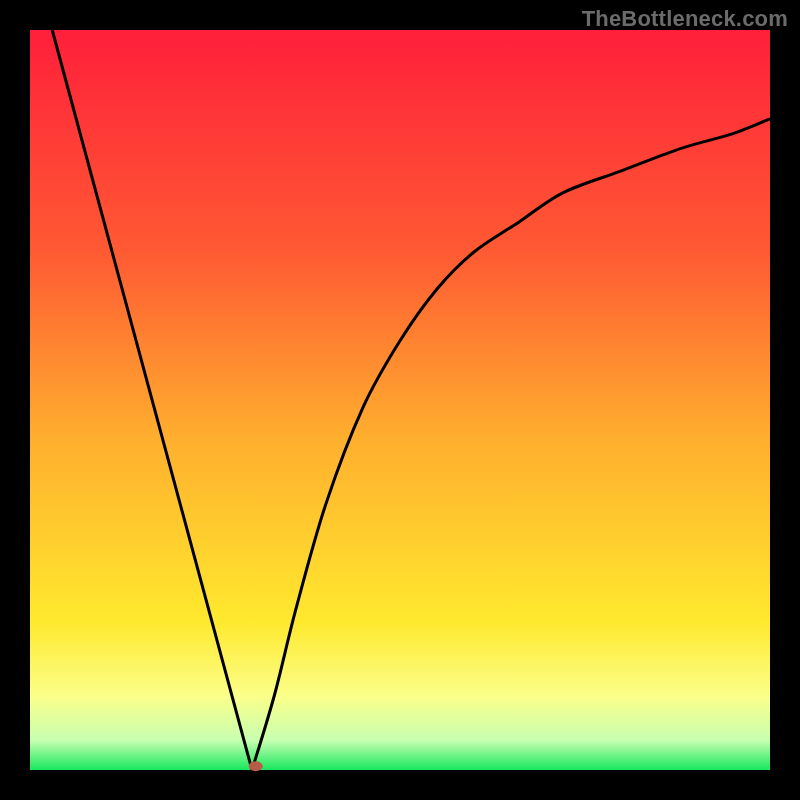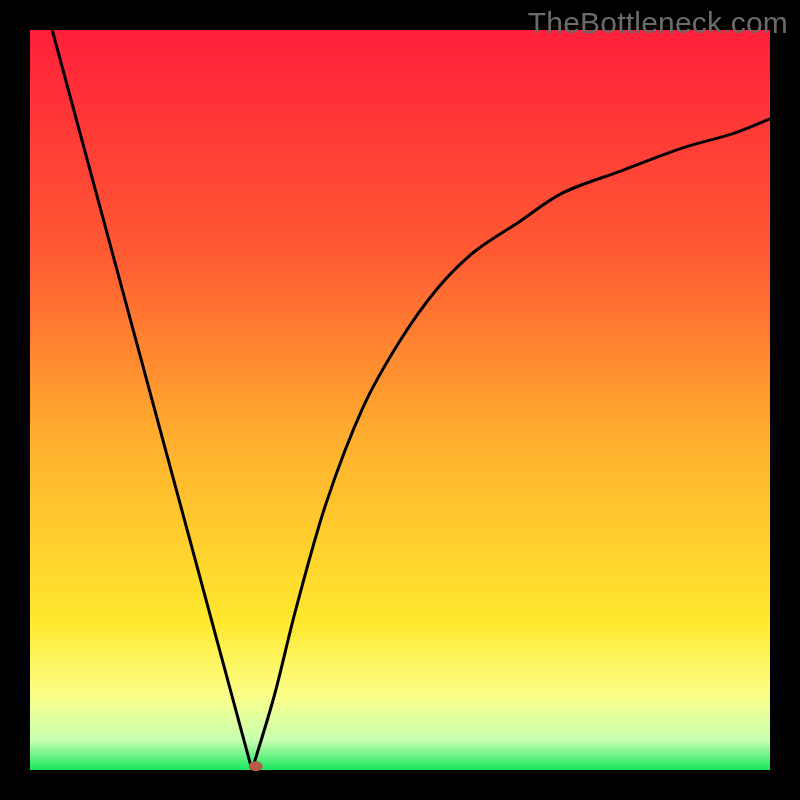--- a/index.html
+++ b/index.html
@@ -35,22 +35,22 @@
       var(--c4) 90%,
       var(--c5) 96%,
       var(--c6) 100%
     );
   }
   .watermark {
     position: absolute;
     top: 6px;
     right: 12px;
     color: #6b6b6b;
-    font-size: 30px;
-    font-weight: 400;
+    font-size: 22px;
+    font-weight: 700;
     letter-spacing: 0.2px;
   }
   svg.curve {
     position: absolute;
     left: 0;
     top: 0;
     width: 740px;
     height: 740px;
     overflow: visible;
   }

